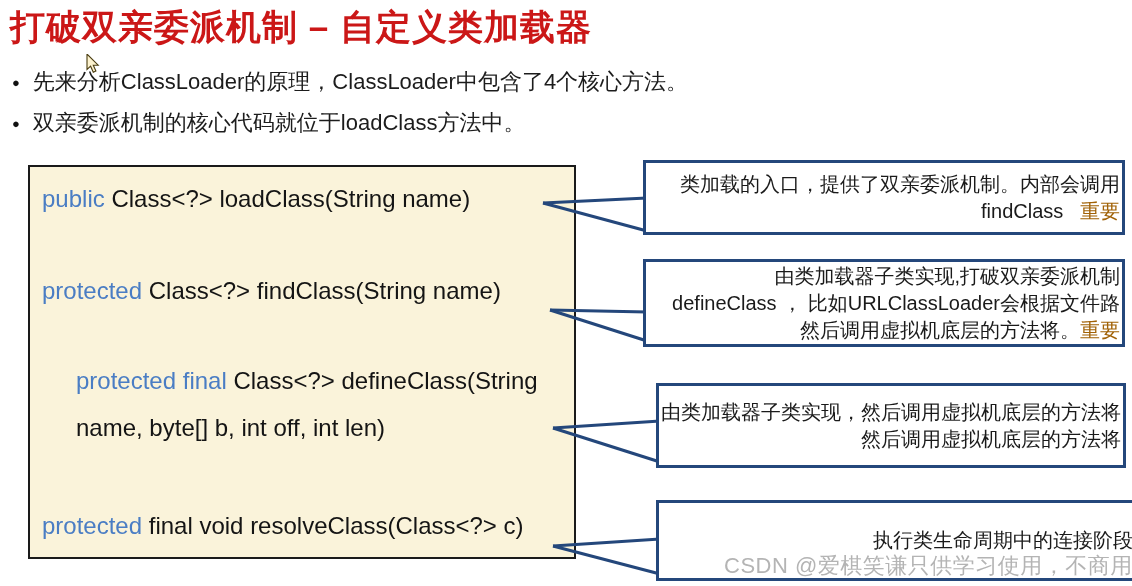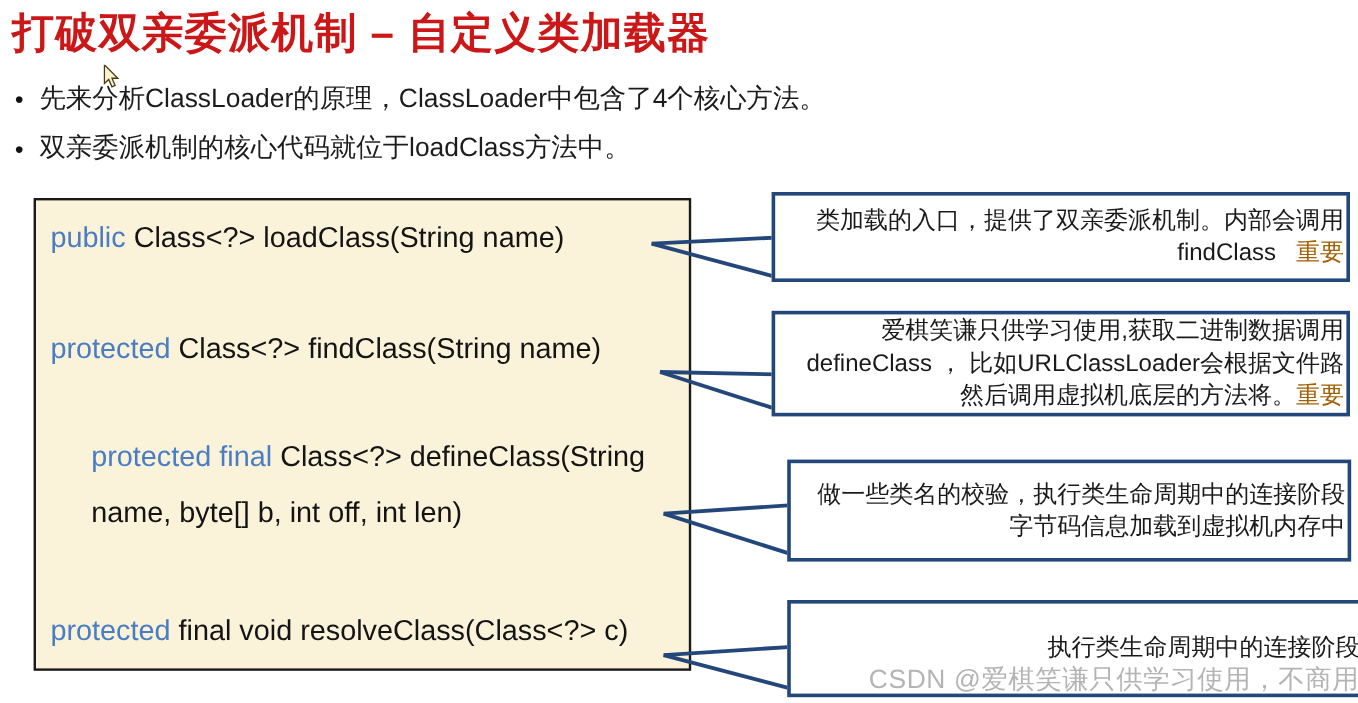--- a/index.html
+++ b/index.html
@@ -77,27 +77,27 @@
       <line x1="553" y1="428" x2="660" y2="462" stroke="#24477b" stroke-width="3.2"></line>
       <line x1="553" y1="546" x2="660" y2="539" stroke="#24477b" stroke-width="3.2"></line>
       <line x1="553" y1="546" x2="660" y2="574" stroke="#24477b" stroke-width="3.2"></line>
     </svg>
 
   <div class="callout" id="callout-0" style="left:643px;top:160px;width:482px;height:75px;">
       <div class="c-line"><span>类加载的入口，提供了双亲委派机制。内部会调用</span></div>
       <div class="c-line"><span>findClass   </span><span class="imp">重要</span></div>
     </div>
   <div class="callout" id="callout-1" style="left:643px;top:259px;width:482px;height:88px;">
-      <div class="c-line"><span>爱棋笑谦只供学习使用,获取二进制数据调用</span></div>
+      <div class="c-line"><span>由类加载器子类实现,打破双亲委派机制</span></div>
       <div class="c-line"><span>defineClass ， 比如URLClassLoader会根据文件路</span></div>
       <div class="c-line"><span>然后调用虚拟机底层的方法将。</span><span class="imp">重要</span></div>
     </div>
   <div class="callout" id="callout-2" style="left:656px;top:383px;width:470px;height:85px;">
-      <div class="c-line"><span>做一些类名的校验，执行类生命周期中的连接阶段</span></div>
-      <div class="c-line"><span>字节码信息加载到虚拟机内存中</span></div>
+      <div class="c-line"><span>由类加载器子类实现，然后调用虚拟机底层的方法将</span></div>
+      <div class="c-line"><span>然后调用虚拟机底层的方法将</span></div>
     </div>
   <div class="callout" id="callout-3" style="left:656px;top:500px;width:482px;height:81px;">
       <div class="c-line"><span>执行类生命周期中的连接阶段</span></div>
     </div>
 
   <div class="watermark">CSDN @爱棋笑谦只供学习使用，不商用</div>
 
   <svg class="cursor" width="15" height="20">
     <path d="M1,0 L1,15.5 L4.6,12.2 L7.3,18.3 L9.9,17.1 L7.3,11.2 L12.2,11.2 Z" fill="#fdf3cf" stroke="#4a3c10" stroke-width="1.1"></path>
   </svg>

